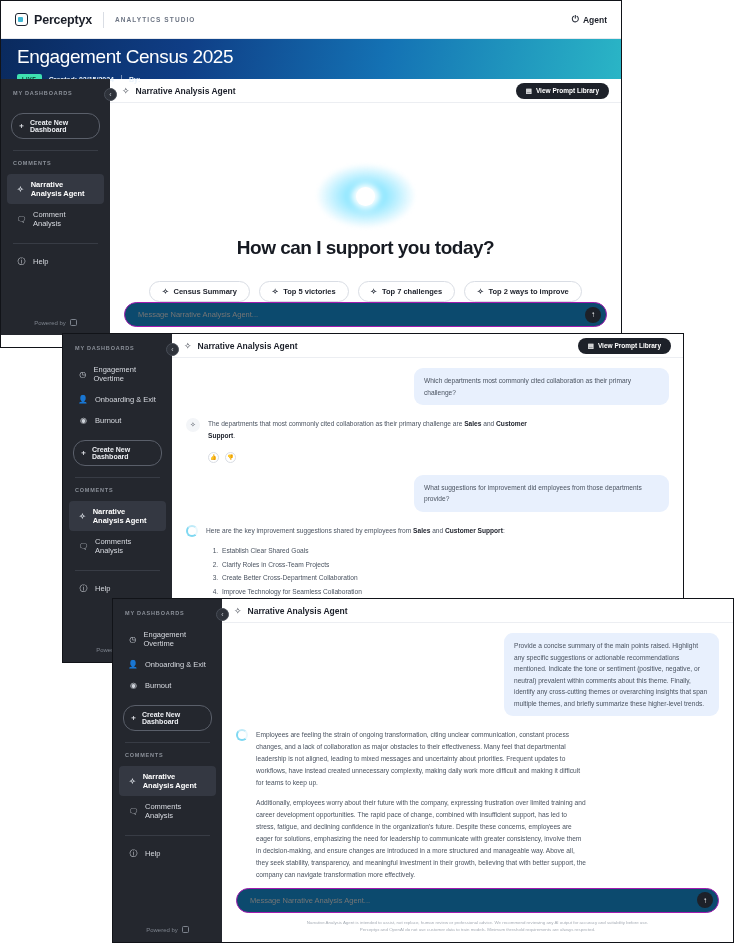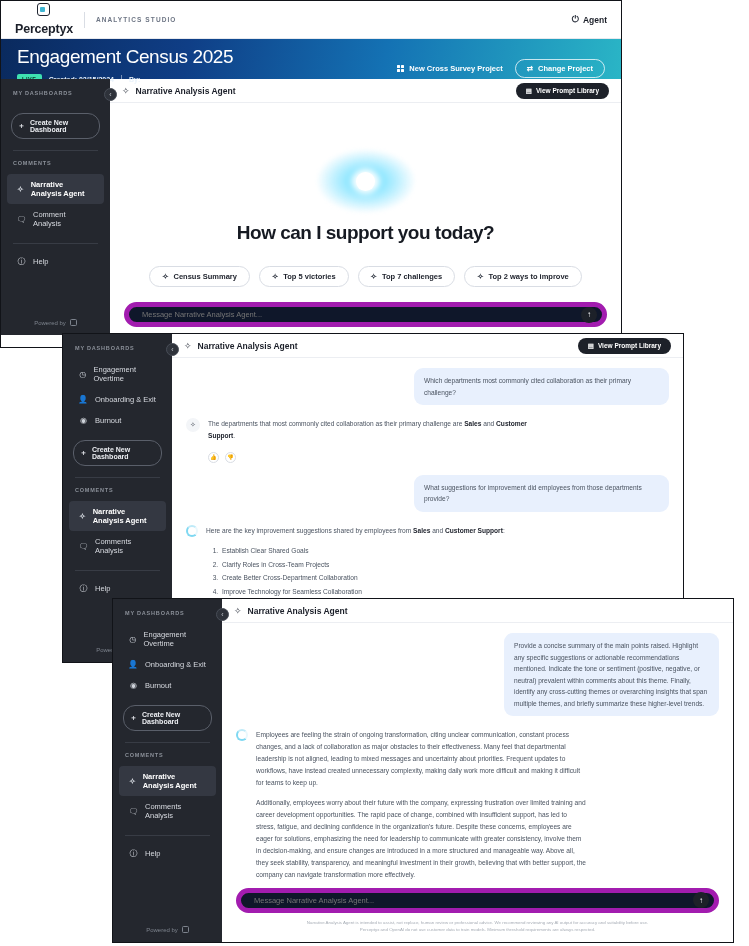--- a/index.html
+++ b/index.html
@@ -20,21 +20,21 @@
   }
   .win1 { left: 0px;   top: 0px;   width: 622px; height: 348px; }
   .win2 { left: 62px;  top: 333px; width: 622px; height: 330px; }
   .win3 { left: 112px; top: 598px; width: 622px; height: 345px; }
 
   
   .appbar {
     height: 38px; background: #ffffff; display: flex; align-items: center;
     padding: 0 14px; border-bottom: 1px solid #e7e9ee;
   }
-  .brand { display: flex; align-items: center; gap: 6px; flex-direction: column; }
+  .brand { display: flex; align-items: center; gap: 6px; }
   .brand-mark {
     width: 13px; height: 13px; border-radius: 3px;
     border: 1.6px solid #1f2430; display:inline-block; position: relative;
   }
   .brand-mark:after{
     content:""; position:absolute; left:2px; top:2.5px; width:5px; height:5px;
     background:#3fb6d3; border-radius:1px;
   }
   .brand-name { font-size: 12.5px; font-weight: 700; color: #1b1f29; letter-spacing: -0.2px; }
   .brand-div { width:1px; height:16px; background:#d9dde4; margin: 0 11px; }
@@ -120,21 +120,21 @@
   .prompt-lib {
     margin-left:auto; background:#1d2129; color:#fff; border-radius:12px;
     padding: 4px 10px; font-size:6.5px; font-weight:600; display:flex;
     align-items:center; gap:4px; cursor:pointer;
   }
   .chat-body { flex:1; position:relative; overflow:hidden; padding: 0 14px; }
 
   
   .empty-wrap {
     height:100%; display:flex; flex-direction:column; align-items:center;
-    justify-content:center; padding-top: 28px;
+    justify-content:flex-end; padding-top: 28px;
   }
   .orb-wrap { position:relative; width:110px; height:70px; display:flex; align-items:center; justify-content:center; }
   .orb-glow {
     position:absolute; width:96px; height:62px; border-radius:50%;
     background: radial-gradient(ellipse at center, #ffffff 0%, #8fe7ff 26%, #bdf0ff 46%, rgba(220,246,255,.55) 65%, rgba(255,255,255,0) 78%);
     filter: blur(2px);
   }
   .orb-core { position:relative; width:19px; height:19px; border-radius:50%; background:#ffffff; box-shadow:0 0 7px 3px rgba(255,255,255,.95); }
   .empty-title { font-size:19px; font-weight:700; color:#161a22; letter-spacing:-.5px; margin-top: 6px; }
   .empty-sub { font-size:7.5px; color:#7b828e; margin-top:9px; line-height:1.7; text-align:center; }
@@ -142,22 +142,22 @@
   .chip {
     border:1px solid #d9dde4; border-radius:13px; padding: 5px 12px;
     font-size:7.5px; font-weight:600; color:#1b1f29; display:flex; align-items:center; gap:5px;
     cursor:pointer; background:#fff; white-space:nowrap;
   }
   .chip-ico { font-size:7.5px; color:#2b313d; }
 
   
   .composer-zone { padding: 0 14px 8px 14px; background:#fff; }
   .composer {
-    border:5px solid #a21caf; border-radius:17px; height: 25px;
-    display:flex; align-items:center; padding: 0 5px 0 13px; background:#0f172a;
+    border:1px solid #a21caf; border-radius:17px; height: 25px;
+    display:flex; align-items:center; padding: 0 5px 0 13px; background:#0c4a6e;
   }
   .composer-input {
     flex:1; border:none; outline:none; font-size:7.5px; color:#9aa1ab;
     font-family:"Liberation Sans", sans-serif; background:transparent;
   }
   .send-btn {
     width:16px; height:16px; border-radius:50%; background:#1d2129; color:#fff;
     display:flex; align-items:center; justify-content:center; font-size:8px; cursor:pointer; flex:0 0 auto;
   }
   .disclaimer {
@@ -216,35 +216,20 @@
       </div>
     </div>
 
     <div class="hero">
       <div class="hero-title">Engagement Census 2025</div>
       <div class="hero-meta">
         <span class="live-badge">LIVE</span>
         <span class="hero-created">Created: 02/15/2024</span>
         <span class="hero-sep"></span>
         <span class="hero-by">By:</span>
-      </div>
-      <div class="hero-actions">
-        <div class="hero-link">
-          <span class="grid-ico">
-              <i></i>
-              <i></i>
-              <i></i>
-              <i></i>
-            </span>
-          <span>New Cross Survey Project</span>
-        </div>
-        <div class="hero-pill">
-          <span>⇄</span>
-          <span>Change Project</span>
-        </div>
       </div>
     </div>
 
     <div class="body-row">
       <div class="sidebar">
         <div class="collapse-btn">
           <span>‹</span>
         </div>
         <div class="side-label">MY DASHBOARDS</div>
         <div class="create-btn">

